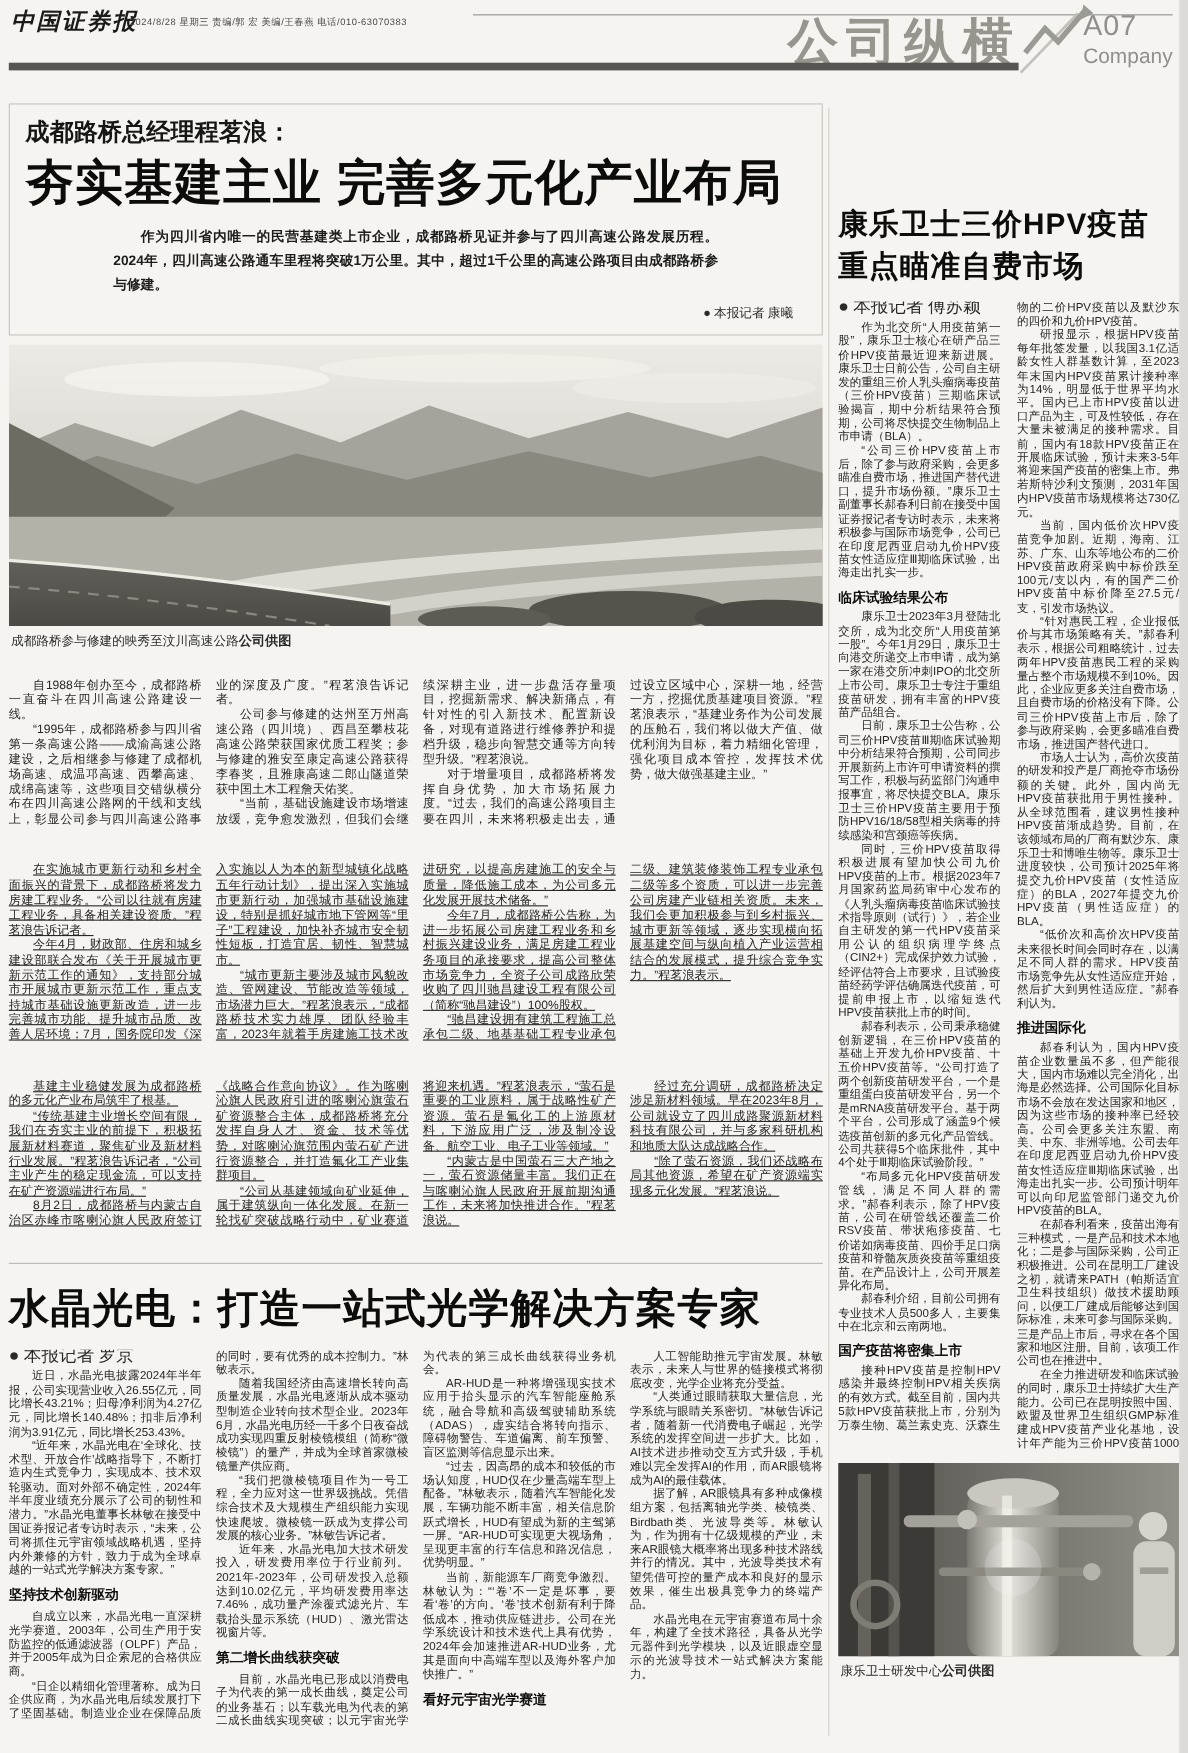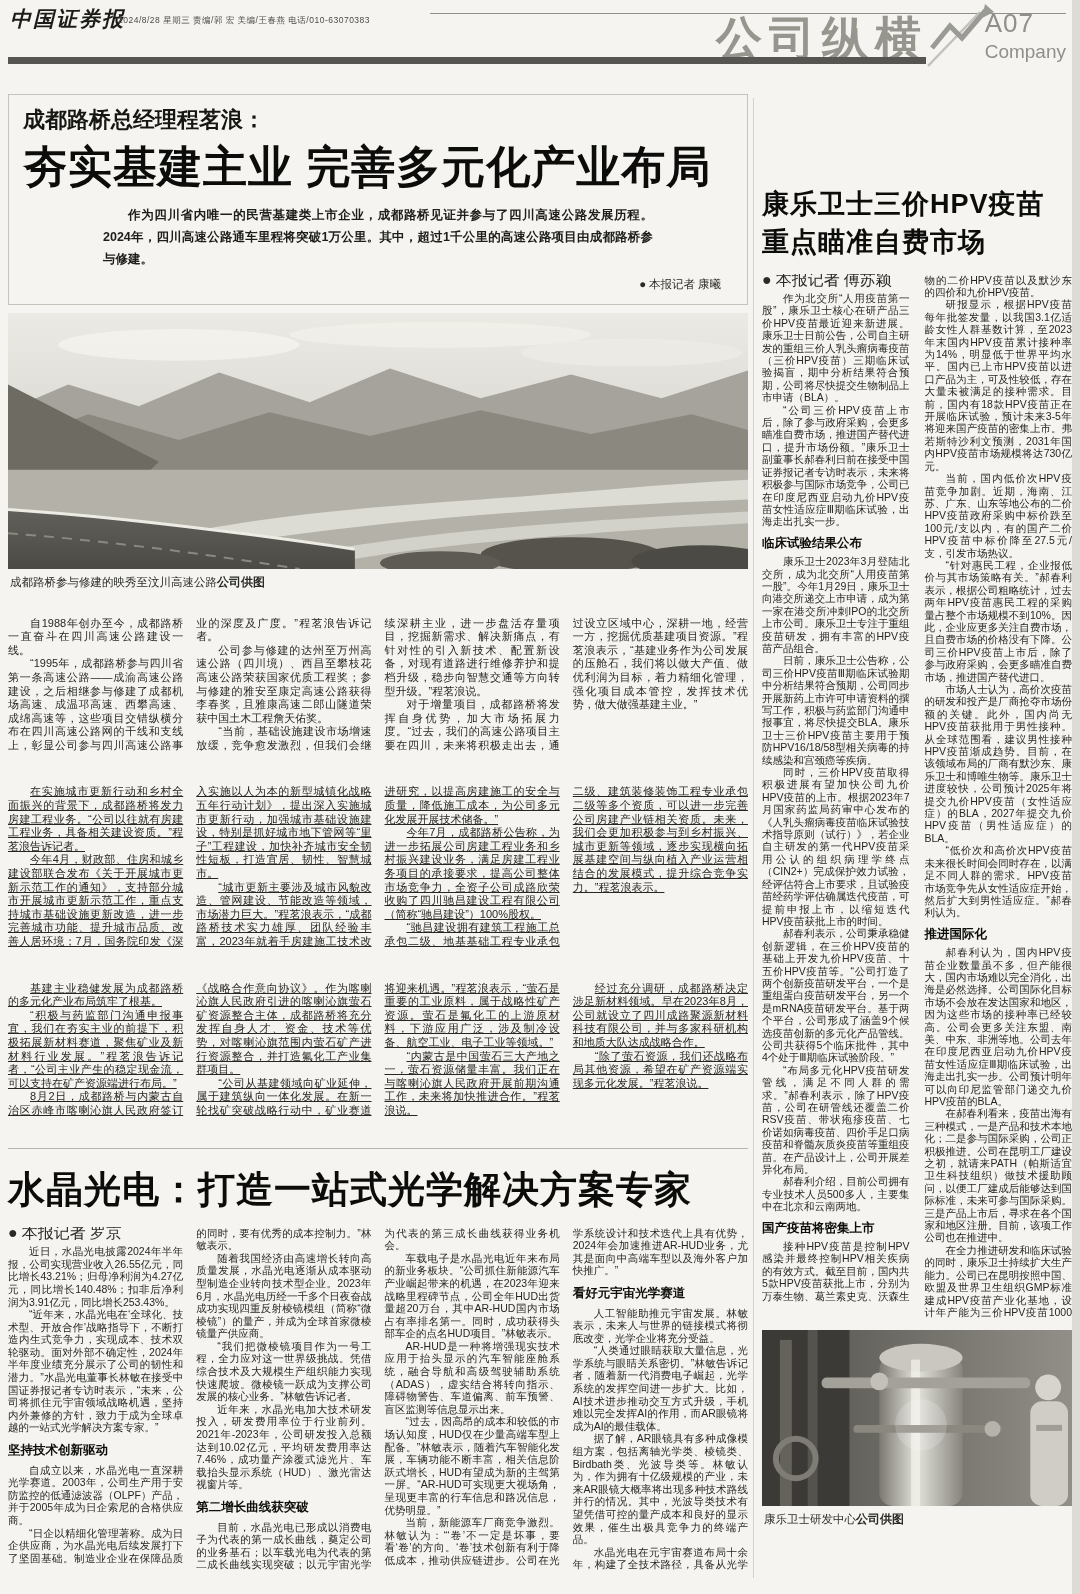--- a/index.html
+++ b/index.html
@@ -142,21 +142,21 @@
       </div>
     <div class="band">
         <p class="flow-p">在实施城市更新行动和乡村全面振兴的背景下，成都路桥将发力房建工程业务。“公司以往就有房建工程业务，具备相关建设资质。”程茗浪告诉记者。</p>
         <p class="flow-p">今年4月，财政部、住房和城乡建设部联合发布《关于开展城市更新示范工作的通知》，支持部分城市开展城市更新示范工作，重点支持城市基础设施更新改造，进一步完善城市功能、提升城市品质、改善人居环境；7月，国务院印发《深入实施以人为本的新型城镇化战略五年行动计划》，提出深入实施城市更新行动，加强城市基础设施建设，特别是抓好城市地下管网等“里子”工程建设，加快补齐城市安全韧性短板，打造宜居、韧性、智慧城市。</p>
         <p class="flow-p">“城市更新主要涉及城市风貌改造、管网建设、节能改造等领域，市场潜力巨大。”程茗浪表示，“成都路桥技术实力雄厚、团队经验丰富，2023年就着手房建施工技术改进研究，以提高房建施工的安全与质量，降低施工成本，为公司多元化发展开展技术储备。”</p>
         <p class="flow-p">今年7月，成都路桥公告称，为进一步拓展公司房建工程业务和乡村振兴建设业务，满足房建工程业务项目的承接要求，提高公司整体市场竞争力，全资子公司成路欣荣收购了四川驰昌建设工程有限公司（简称“驰昌建设”）100%股权。</p>
         <p class="flow-p">“驰昌建设拥有建筑工程施工总承包二级、地基基础工程专业承包二级、建筑装修装饰工程专业承包二级等多个资质，可以进一步完善公司房建产业链相关资质。未来，我们会更加积极参与到乡村振兴、城市更新等领域，逐步实现横向拓展基建空间与纵向植入产业运营相结合的发展模式，提升综合竞争实力。”程茗浪表示。</p>
       </div>
     <div class="band">
         <p class="flow-p">基建主业稳健发展为成都路桥的多元化产业布局筑牢了根基。</p>
-        <p class="flow-p">“积极与药监部门沟通申报事宜，我们在夯实主业的前提下，积极拓展新材料赛道，聚焦矿业及新材料行业发展。”程茗浪告诉记者，“公司主业产生的稳定现金流，可以支持在矿产资源端进行布局。”</p>
+        <p class="flow-p">“传统基建主业增长空间有限，我们在夯实主业的前提下，积极拓展新材料赛道，聚焦矿业及新材料行业发展。”程茗浪告诉记者，“公司主业产生的稳定现金流，可以支持在矿产资源端进行布局。”</p>
         <p class="flow-p">8月2日，成都路桥与内蒙古自治区赤峰市喀喇沁旗人民政府签订《战略合作意向协议》。作为喀喇沁旗人民政府引进的喀喇沁旗萤石矿资源整合主体，成都路桥将充分发挥自身人才、资金、技术等优势，对喀喇沁旗范围内萤石矿产进行资源整合，并打造氟化工产业集群项目。</p>
         <p class="flow-p">“公司从基建领域向矿业延伸，属于建筑纵向一体化发展。在新一轮找矿突破战略行动中，矿业赛道将迎来机遇。”程茗浪表示，“萤石是重要的工业原料，属于战略性矿产资源。萤石是氟化工的上游原材料，下游应用广泛，涉及制冷设备、航空工业、电子工业等领域。”</p>
         <p class="flow-p">“内蒙古是中国萤石三大产地之一，萤石资源储量丰富。我们正在与喀喇沁旗人民政府开展前期沟通工作，未来将加快推进合作。”程茗浪说。</p>
         <p class="flow-p">经过充分调研，成都路桥决定涉足新材料领域。早在2023年8月，公司就设立了四川成路聚源新材料科技有限公司，并与多家科研机构和地质大队达成战略合作。</p>
         <p class="flow-p">“除了萤石资源，我们还战略布局其他资源，希望在矿产资源端实现多元化发展。”程茗浪说。</p>
       </div>
   </div>
 
   <div class="divider3"></div>
   <div class="title3">水晶光电：打造一站式光学解决方案专家</div>
@@ -165,21 +165,20 @@
       <p class="flow-p">近日，水晶光电披露2024年半年报，公司实现营业收入26.55亿元，同比增长43.21%；归母净利润为4.27亿元，同比增长140.48%；扣非后净利润为3.91亿元，同比增长253.43%。</p>
       <p class="flow-p">“近年来，水晶光电在‘全球化、技术型、开放合作’战略指导下，不断打造内生式竞争力，实现成本、技术双轮驱动。面对外部不确定性，2024年半年度业绩充分展示了公司的韧性和潜力。”水晶光电董事长林敏在接受中国证券报记者专访时表示，“未来，公司将抓住元宇宙领域战略机遇，坚持内外兼修的方针，致力于成为全球卓越的一站式光学解决方案专家。”</p>
       <h4 class="flow-h">坚持技术创新驱动</h4>
       <p class="flow-p">自成立以来，水晶光电一直深耕光学赛道。2003年，公司生产用于安防监控的低通滤波器（OLPF）产品，并于2005年成为日企索尼的合格供应商。</p>
       <p class="flow-p">“日企以精细化管理著称。成为日企供应商，为水晶光电后续发展打下了坚固基础。制造业企业在保障品质的同时，要有优秀的成本控制力。”林敏表示。</p>
       <p class="flow-p">随着我国经济由高速增长转向高质量发展，水晶光电逐渐从成本驱动型制造企业转向技术型企业。2023年6月，水晶光电历经一千多个日夜奋战成功实现四重反射棱镜模组（简称“微棱镜”）的量产，并成为全球首家微棱镜量产供应商。</p>
       <p class="flow-p">“我们把微棱镜项目作为一号工程，全力应对这一世界级挑战。凭借综合技术及大规模生产组织能力实现快速爬坡。微棱镜一跃成为支撑公司发展的核心业务。”林敏告诉记者。</p>
       <p class="flow-p">近年来，水晶光电加大技术研发投入，研发费用率位于行业前列。2021年-2023年，公司研发投入总额达到10.02亿元，平均研发费用率达7.46%，成功量产涂覆式滤光片、车载抬头显示系统（HUD）、激光雷达视窗片等。</p>
       <h4 class="flow-h">第二增长曲线获突破</h4>
       <p class="flow-p">目前，水晶光电已形成以消费电子为代表的第一成长曲线，奠定公司的业务基石；以车载光电为代表的第二成长曲线实现突破；以元宇宙光学为代表的第三成长曲线获得业务机会。</p>
-      <p class="flow-p">车载电子是水晶光电近年来布局的新业务板块。“公司抓住新能源汽车产业崛起带来的机遇，在2023年迎来战略里程碑节点，公司全年HUD出货量超20万台，其中AR-HUD国内市场占有率排名第一。同时，成功获得头部车企的点名HUD项目。”林敏表示。</p>
       <p class="flow-p">AR-HUD是一种将增强现实技术应用于抬头显示的汽车智能座舱系统，融合导航和高级驾驶辅助系统（ADAS），虚实结合将转向指示、障碍物警告、车道偏离、前车预警、盲区监测等信息显示出来。</p>
       <p class="flow-p">“过去，因高昂的成本和较低的市场认知度，HUD仅在少量高端车型上配备。”林敏表示，随着汽车智能化发展，车辆功能不断丰富，相关信息阶跃式增长，HUD有望成为新的主驾第一屏。“AR-HUD可实现更大视场角，呈现更丰富的行车信息和路况信息，优势明显。”</p>
       <p class="flow-p">当前，新能源车厂商竞争激烈。林敏认为：“‘卷’不一定是坏事，要看‘卷’的方向。‘卷’技术创新有利于降低成本，推动供应链进步。公司在光学系统设计和技术迭代上具有优势，2024年会加速推进AR-HUD业务，尤其是面向中高端车型以及海外客户加快推广。”</p>
       <h4 class="flow-h">看好元宇宙光学赛道</h4>
       <p class="flow-p">人工智能助推元宇宙发展。林敏表示，未来人与世界的链接模式将彻底改变，光学企业将充分受益。</p>
       <p class="flow-p">“人类通过眼睛获取大量信息，光学系统与眼睛关系密切。”林敏告诉记者，随着新一代消费电子崛起，光学系统的发挥空间进一步扩大。比如，AI技术进步推动交互方式升级，手机难以完全发挥AI的作用，而AR眼镜将成为AI的最佳载体。</p>
       <p class="flow-p">据了解，AR眼镜具有多种成像模组方案，包括离轴光学类、棱镜类、Birdbath类、光波导类等。林敏认为，作为拥有十亿级规模的产业，未来AR眼镜大概率将出现多种技术路线并行的情况。其中，光波导类技术有望凭借可控的量产成本和良好的显示效果，催生出极具竞争力的终端产品。</p>
       <p class="flow-p">水晶光电在元宇宙赛道布局十余年，构建了全技术路径，具备从光学元器件到光学模块，以及近眼虚空显示的光波导技术一站式解决方案能力。</p>
     </div>
 </div>

